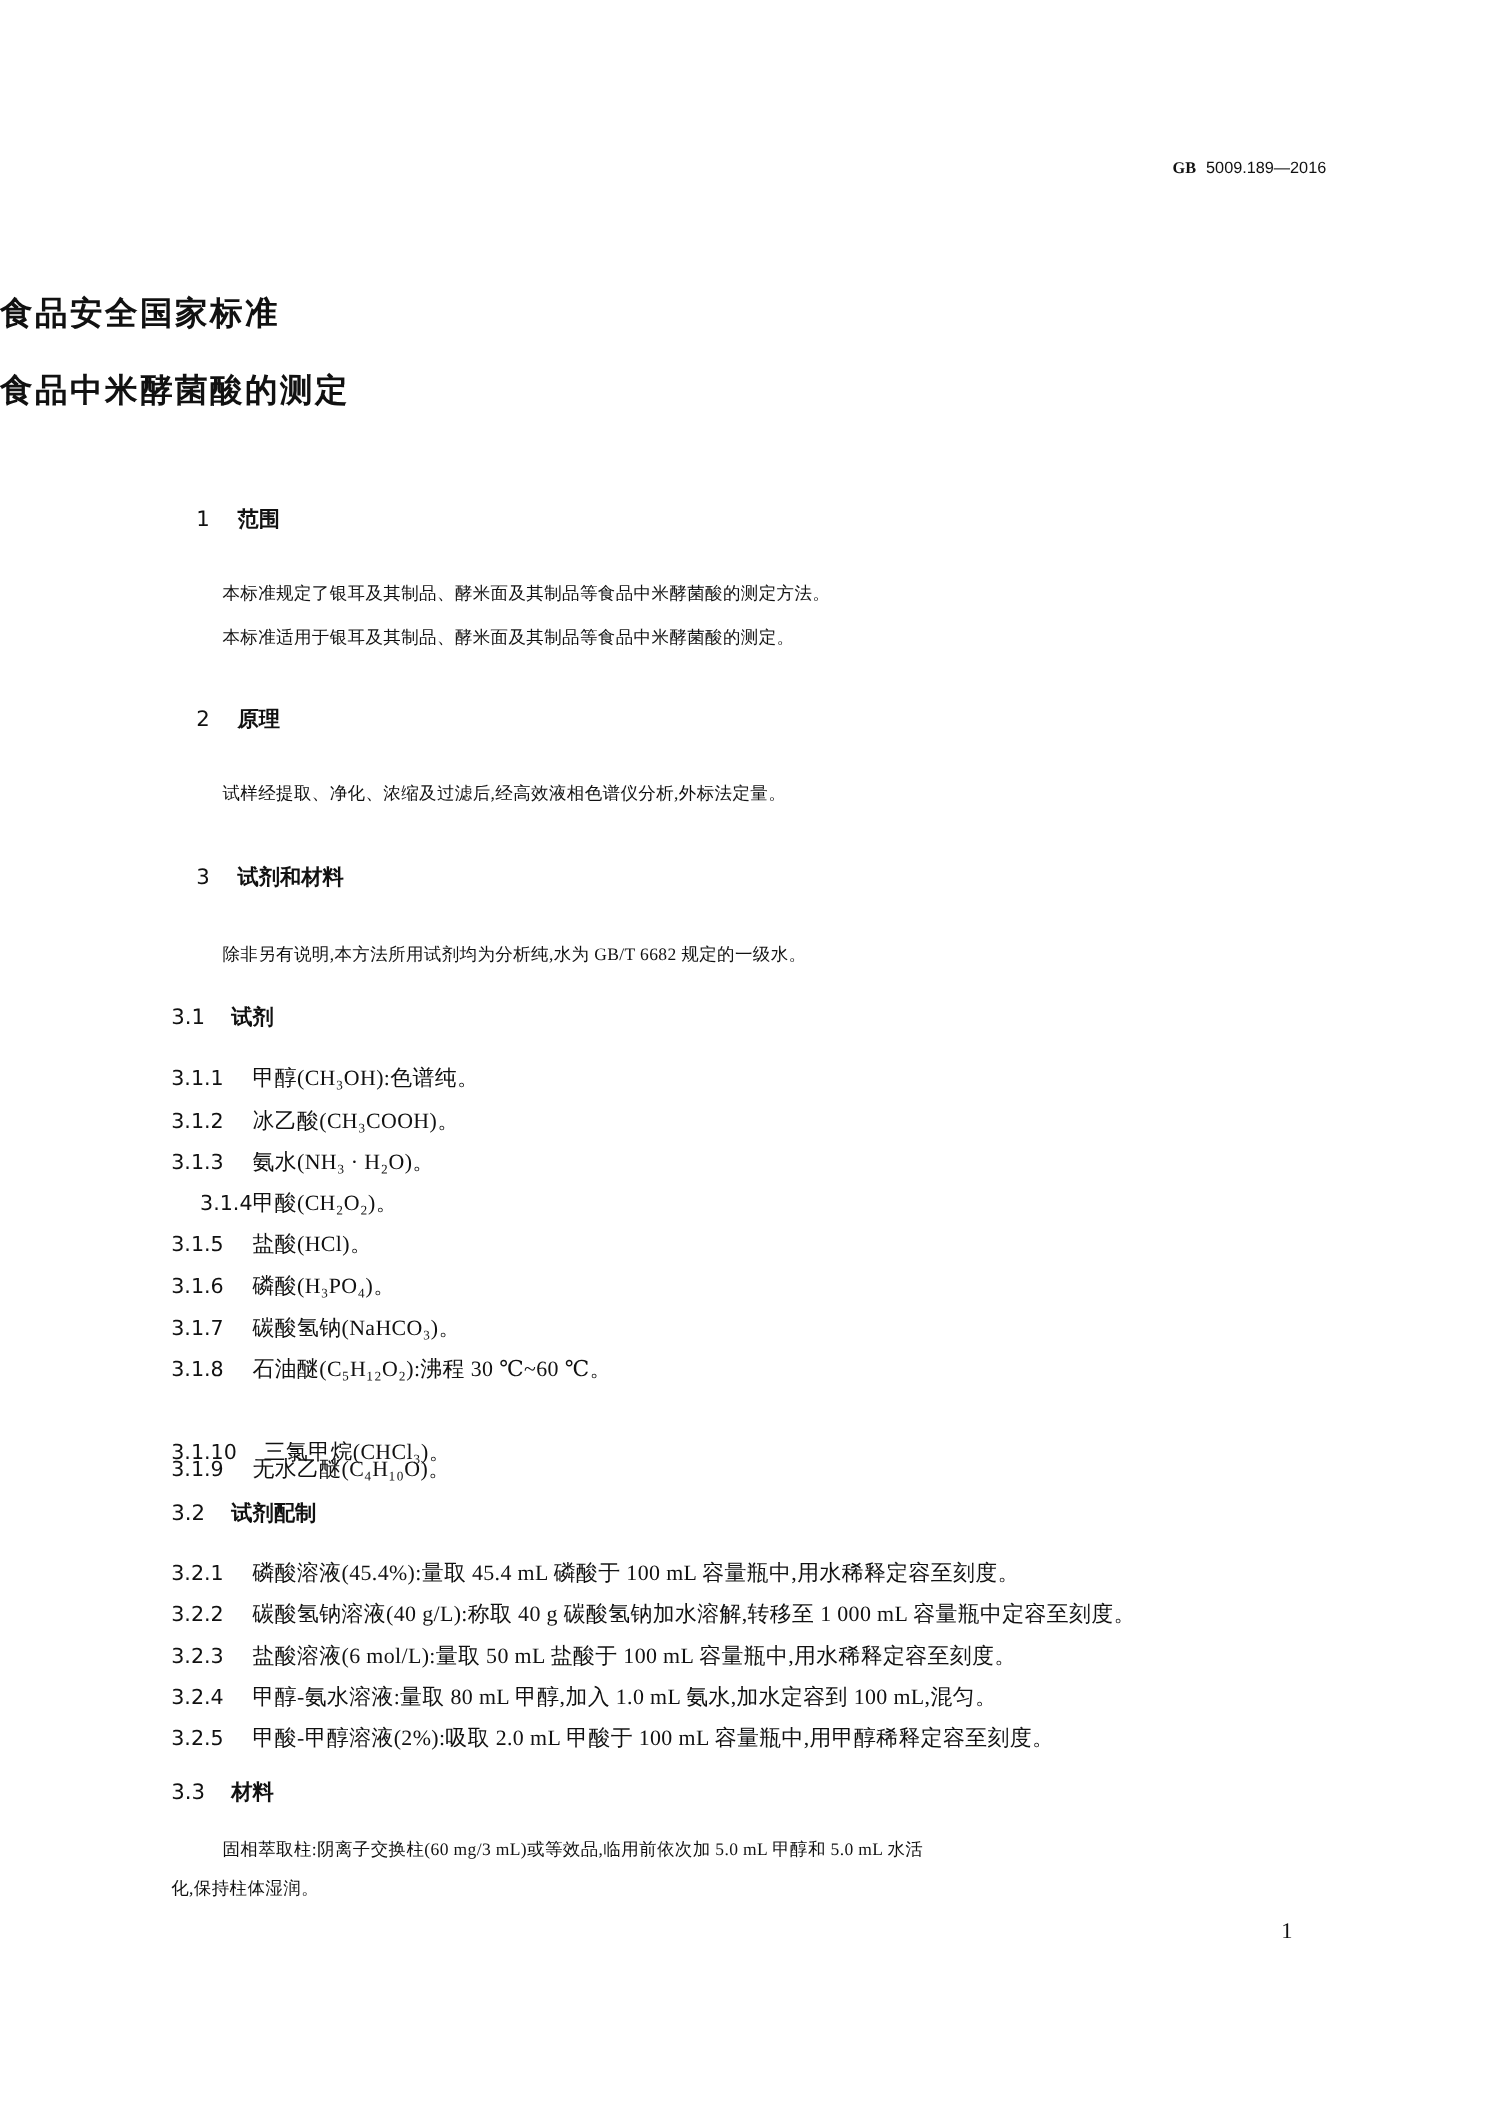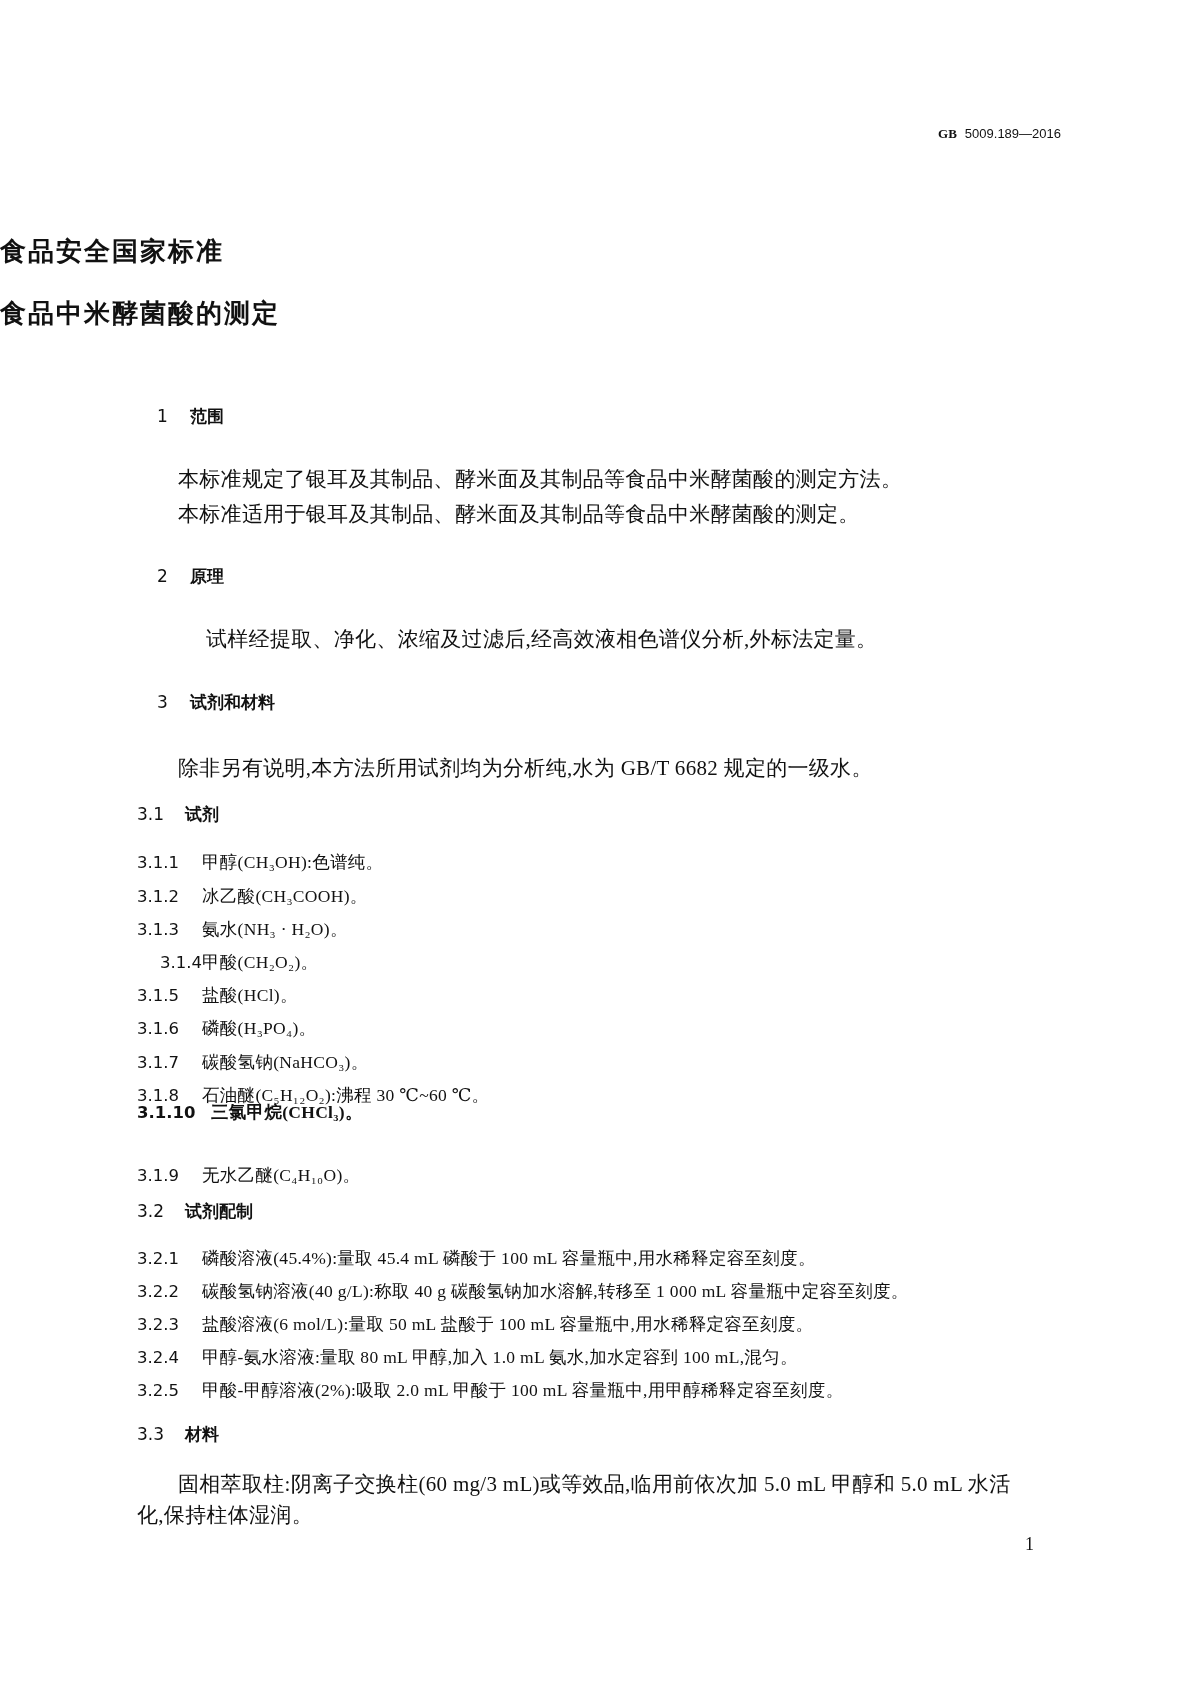--- a/index.html
+++ b/index.html
@@ -10,21 +10,21 @@
   }
   .abs { position: absolute; white-space: nowrap; line-height: 1; }
   .std-code { right: 130px; top: 127px; font-size: 13px; font-family: "Liberation Sans", "DejaVu Sans", sans-serif; }
   .std-code .gb { font-family: "Liberation Serif", serif; font-weight: bold; margin-right: 8px; }
   .title { left: 0; width: 1191px; font-size: 26px; font-weight: bold; letter-spacing: 2px;
            font-family: "DejaVu Sans", "Liberation Sans", sans-serif; }
   .h1 { left: 137px; font-size: 17px; font-weight: bold; font-family: "DejaVu Sans", "Liberation Sans", sans-serif; margin-left: 20px; }
   .h1 .num { display: inline-block; width: 33px; font-weight: normal; }
   .h2 { left: 137px; font-size: 17px; font-weight: bold; font-family: "DejaVu Sans", "Liberation Sans", sans-serif; }
   .h2 .num { display: inline-block; width: 48px; font-weight: normal; }
-  .para { left: 178px; font-size: 21px; letter-spacing: 0.3px; }
+  .para { left: 178px; font-size: 14px; letter-spacing: 0.3px; }
   .para.flush { left: 137px; }
   .item { left: 137px; font-size: 17.5px; }
   .item .num { display: inline-block; width: 65px; font-family: "DejaVu Sans", "Liberation Sans", sans-serif; font-size: 16.5px; }
   .item .num.wide { width: 74px; }
   .item .txt { letter-spacing: 0.3px; }
   .page-num { left: 1025px; top: 1535px; font-size: 18px; }
 </style>
 </head>
 <body>
 
@@ -37,40 +37,40 @@
 
 <div class="abs h1" style="top:408px;">
   <span class="num">1</span><span>范围</span>
 </div>
 <div class="abs para" style="top:469px;">本标准规定了银耳及其制品、酵米面及其制品等食品中米酵菌酸的测定方法。</div>
 <div class="abs para" style="top:504px;">本标准适用于银耳及其制品、酵米面及其制品等食品中米酵菌酸的测定。</div>
 
 <div class="abs h1" style="top:568px;">
   <span class="num">2</span><span>原理</span>
 </div>
-<div class="abs para" style="top:629px;margin-left:28px;">试样经提取、净化、浓缩及过滤后,经高效液相色谱仪分析,外标法定量。</div>
+<div class="abs para" style="top:629px;">试样经提取、净化、浓缩及过滤后,经高效液相色谱仪分析,外标法定量。</div>
 
 <div class="abs h1" style="top:694px;">
   <span class="num">3</span><span>试剂和材料</span>
 </div>
 <div class="abs para" style="top:758px;text-align:right;">除非另有说明,本方法所用试剂均为分析纯,水为 GB/T 6682 规定的一级水。</div>
 
 <div class="abs h2" style="top:806px;">
   <span class="num">3.1</span><span>试剂</span>
 </div>
 <div class="abs item" style="top:854px;"><span class="num">3.1.1</span><span class="txt">甲醇(CH₃OH):色谱纯。</span></div>
 <div class="abs item" style="top:888px;"><span class="num">3.1.2</span><span class="txt">冰乙酸(CH₃COOH)。</span></div>
 <div class="abs item" style="top:921px;"><span class="num">3.1.3</span><span class="txt">氨水(NH₃ · H₂O)。</span></div>
 <div class="abs item" style="top:954px;text-align:right;"><span class="num">3.1.4</span><span class="txt">甲酸(CH₂O₂)。</span></div>
 <div class="abs item" style="top:987px;"><span class="num">3.1.5</span><span class="txt">盐酸(HCl)。</span></div>
 <div class="abs item" style="top:1020px;"><span class="num">3.1.6</span><span class="txt">磷酸(H₃PO₄)。</span></div>
 <div class="abs item" style="top:1054px;"><span class="num">3.1.7</span><span class="txt">碳酸氢钠(NaHCO₃)。</span></div>
 <div class="abs item" style="top:1087px;"><span class="num">3.1.8</span><span class="txt">石油醚(C₅H₁₂O₂):沸程 30 ℃~60 ℃。</span></div>
 <div class="abs item" style="top:1167px;"><span class="num">3.1.9</span><span class="txt">无水乙醚(C₄H₁₀O)。</span></div>
-<div class="abs item" style="top:1104px;font-weight:bold;"><span class="num wide">3.1.10</span><span class="txt">三氯甲烷(CHCl₃)。</span></div>
+<div class="abs item" style="top:1153px;"><span class="num wide">3.1.10</span><span class="txt">三氯甲烷(CHCl₃)。</span></div>
 
 <div class="abs h2" style="top:1203px;">
   <span class="num">3.2</span><span>试剂配制</span>
 </div>
 <div class="abs item" style="top:1250px;"><span class="num">3.2.1</span><span class="txt">磷酸溶液(45.4%):量取 45.4 mL 磷酸于 100 mL 容量瓶中,用水稀释定容至刻度。</span></div>
 <div class="abs item" style="top:1283px;"><span class="num">3.2.2</span><span class="txt">碳酸氢钠溶液(40 g/L):称取 40 g 碳酸氢钠加水溶解,转移至 1 000 mL 容量瓶中定容至刻度。</span></div>
 <div class="abs item" style="top:1316px;"><span class="num">3.2.3</span><span class="txt">盐酸溶液(6 mol/L):量取 50 mL 盐酸于 100 mL 容量瓶中,用水稀释定容至刻度。</span></div>
 <div class="abs item" style="top:1349px;"><span class="num">3.2.4</span><span class="txt">甲醇-氨水溶液:量取 80 mL 甲醇,加入 1.0 mL 氨水,加水定容到 100 mL,混匀。</span></div>
 <div class="abs item" style="top:1382px;"><span class="num">3.2.5</span><span class="txt">甲酸-甲醇溶液(2%):吸取 2.0 mL 甲酸于 100 mL 容量瓶中,用甲醇稀释定容至刻度。</span></div>
 

